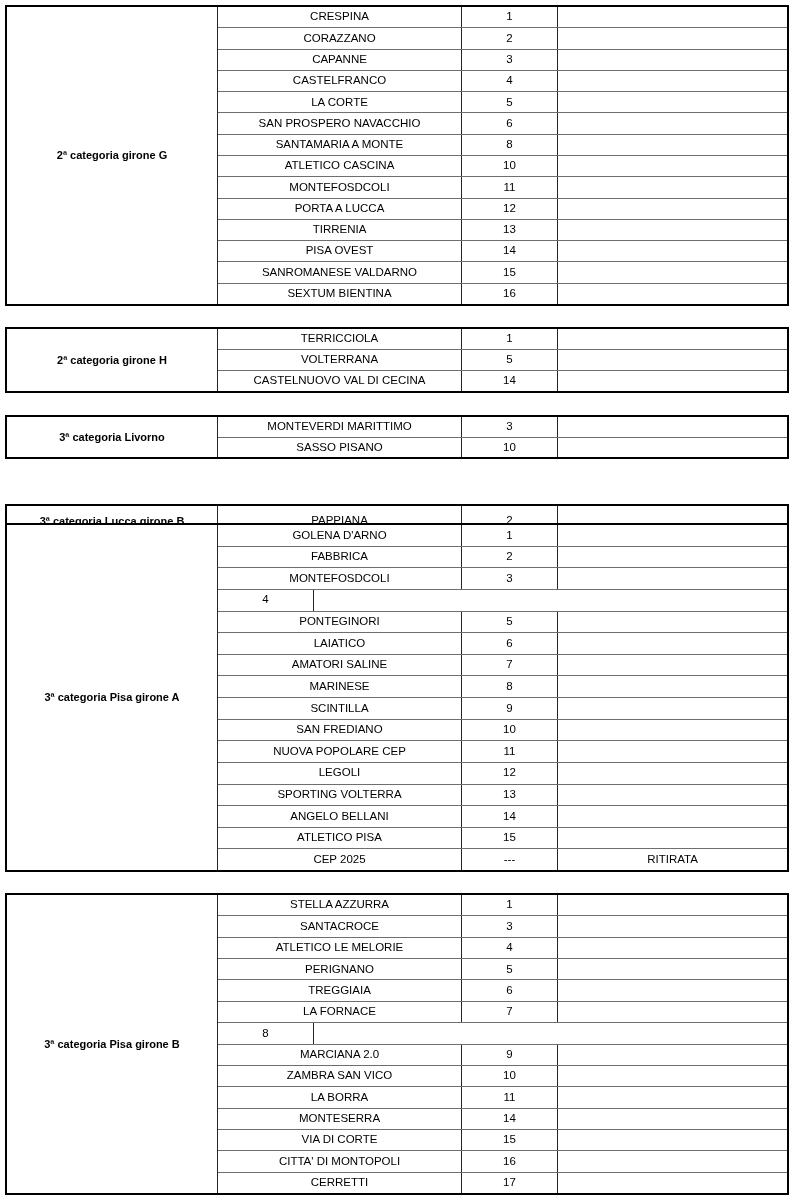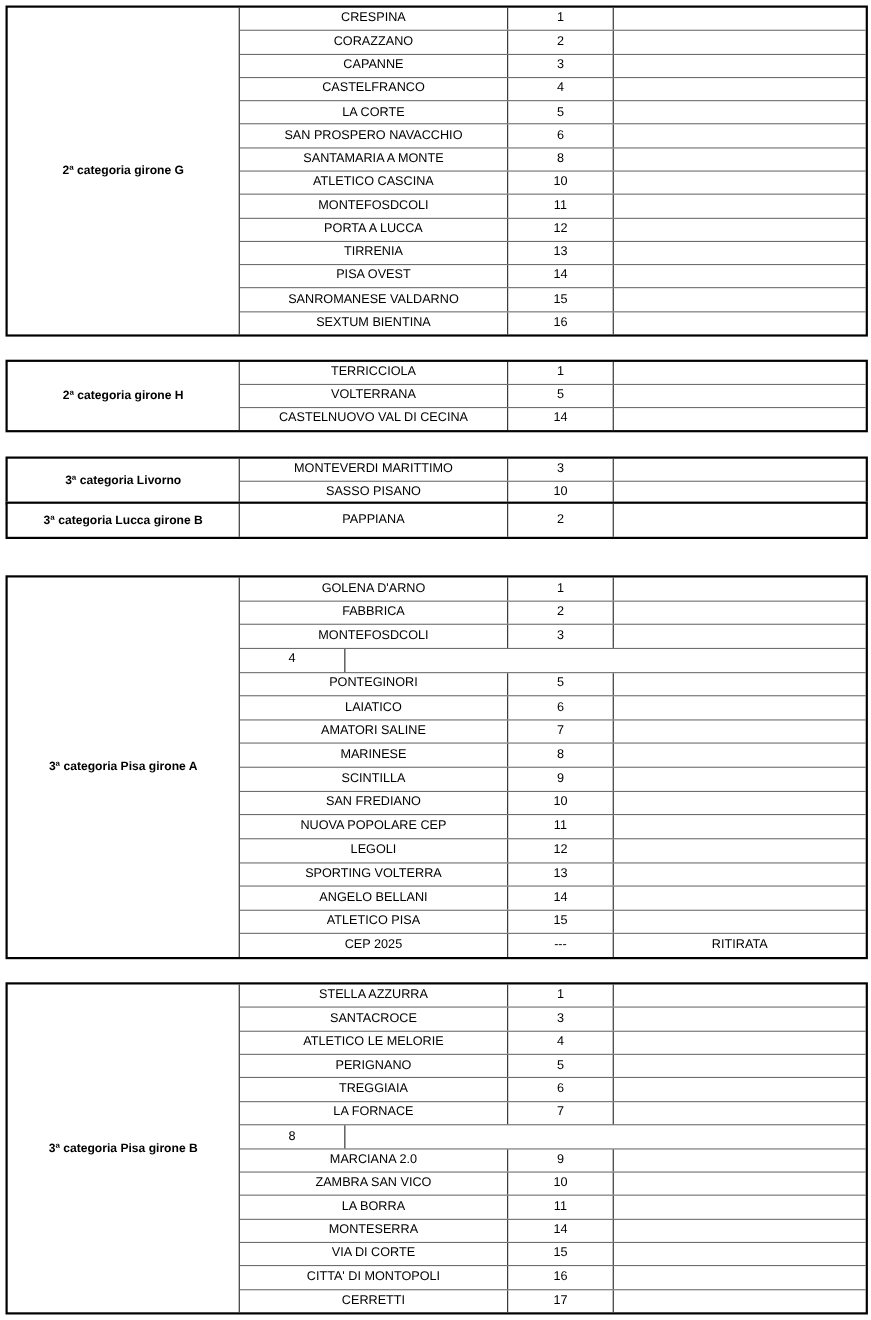--- a/index.html
+++ b/index.html
@@ -184,21 +184,21 @@
             <div class="cell num-cell">3</div>
             <div class="cell status-cell"></div>
           </div>
           <div class="row">
             <div class="cell team-cell">SASSO PISANO</div>
             <div class="cell num-cell">10</div>
             <div class="cell status-cell"></div>
           </div>
         </div>
       </div>
-      <div class="tbl" style="top: 456px; height: 34px;">
+      <div class="tbl" style="top: 504px; height: 34px;">
         <div class="cat-cell">3ª categoria Lucca girone B</div>
         <div class="rows">
           <div class="row">
             <div class="cell team-cell">PAPPIANA</div>
             <div class="cell num-cell">2</div>
             <div class="cell status-cell"></div>
           </div>
         </div>
       </div>
       <div class="tbl" style="top: 523px; height: 349px;">

